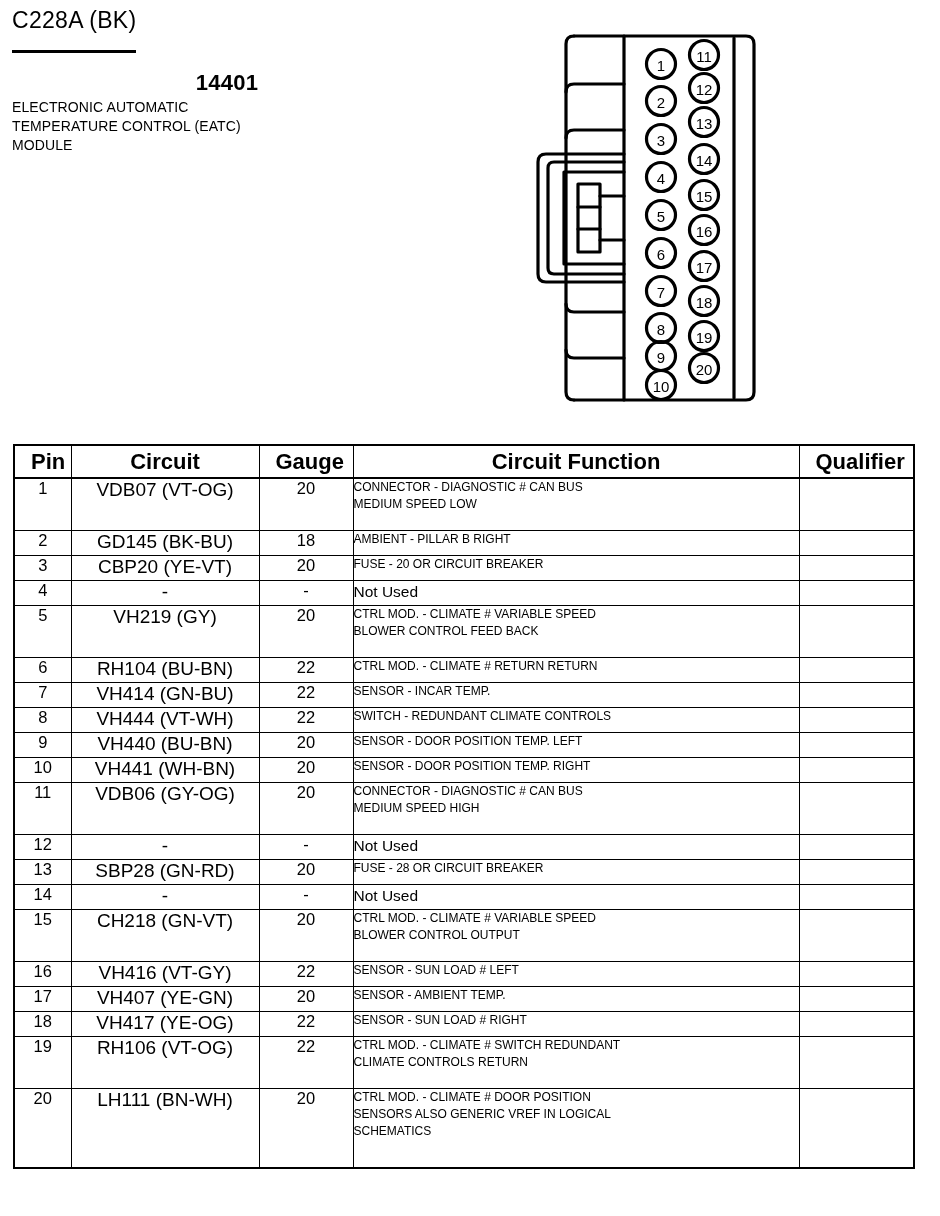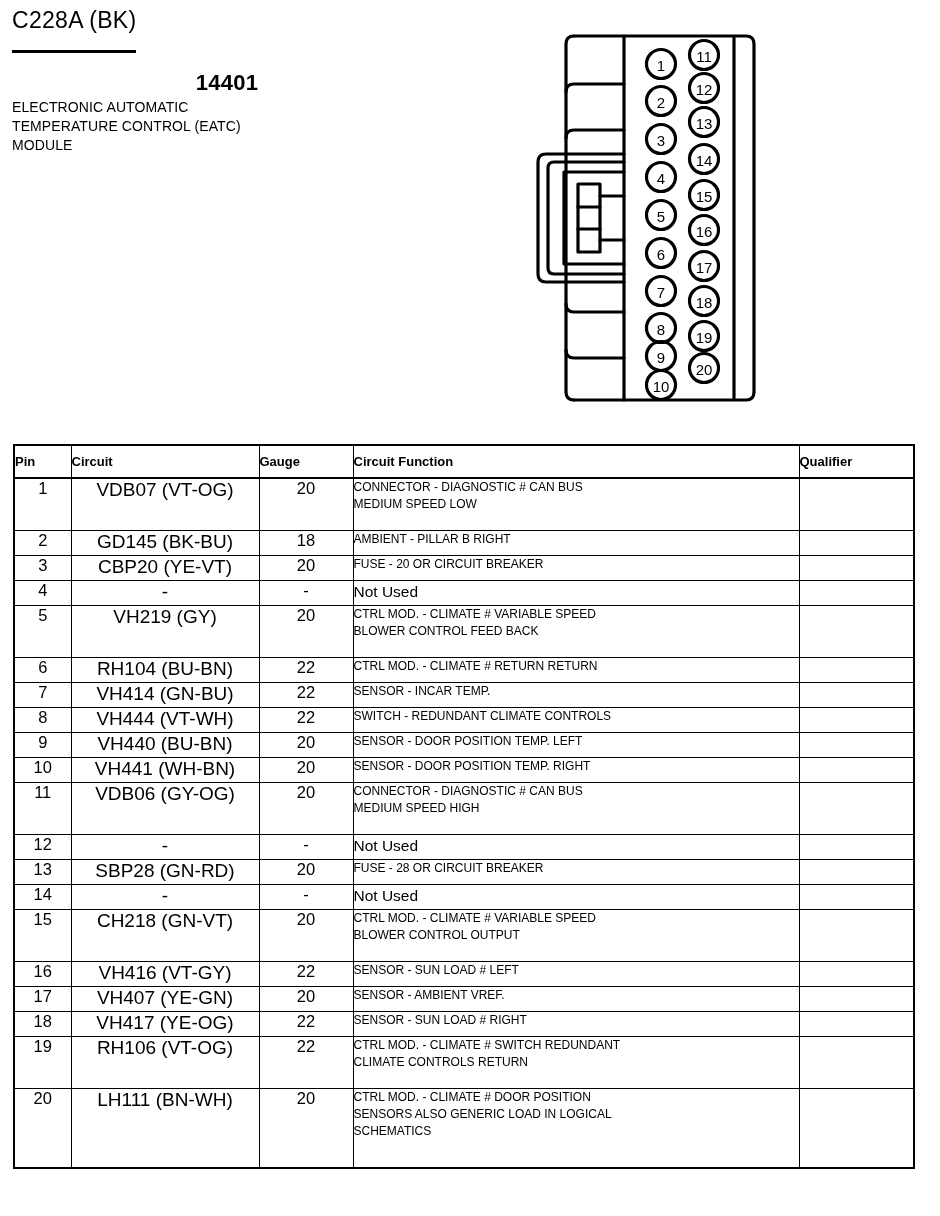--- a/index.html
+++ b/index.html
@@ -78,26 +78,26 @@
   table.pin-table col.c-qual { width: 115px; }
 
   table.pin-table th,
   table.pin-table td {
     border: 1.6px solid #000;
     padding: 0;
     vertical-align: top;
   }
   table.pin-table thead th {
     border-bottom: 2.5px solid #000;
-    font-size: 13px;
+    font-size: 22px;
     font-weight: bold;
-    text-align: left;
+    text-align: center;
     height: 31px;
     line-height: 31px;
-    padding: 0 0;
+    padding: 0 16px;
     white-space: nowrap;
   }
   td.cell-pin, td.cell-gauge {
     text-align: center;
     font-size: 16.5px;
     padding-top: 3px;
     white-space: nowrap;
   }
   td.cell-circuit {
     text-align: center;
@@ -418,21 +418,21 @@
           <td class="cell-function">
             <div class="fn-line">SENSOR - SUN LOAD # LEFT</div>
           </td>
           <td class="cell-qualifier"></td>
         </tr>
         <tr class="r-h1">
           <td class="cell-pin">17</td>
           <td class="cell-circuit">VH407 (YE-GN)</td>
           <td class="cell-gauge">20</td>
           <td class="cell-function">
-            <div class="fn-line">SENSOR - AMBIENT VREF.</div>
+            <div class="fn-line">SENSOR - AMBIENT TEMP.</div>
           </td>
           <td class="cell-qualifier"></td>
         </tr>
         <tr class="r-h1">
           <td class="cell-pin">18</td>
           <td class="cell-circuit">VH417 (YE-OG)</td>
           <td class="cell-gauge">22</td>
           <td class="cell-function">
             <div class="fn-line">SENSOR - SUN LOAD # RIGHT</div>
           </td>
@@ -447,20 +447,20 @@
             <div class="fn-line">CLIMATE CONTROLS RETURN</div>
           </td>
           <td class="cell-qualifier"></td>
         </tr>
         <tr class="r-h3">
           <td class="cell-pin">20</td>
           <td class="cell-circuit">LH111 (BN-WH)</td>
           <td class="cell-gauge">20</td>
           <td class="cell-function">
             <div class="fn-line">CTRL MOD. - CLIMATE # DOOR POSITION</div>
-            <div class="fn-line">SENSORS ALSO GENERIC LOAD IN LOGICAL</div>
+            <div class="fn-line">SENSORS ALSO GENERIC VREF IN LOGICAL</div>
             <div class="fn-line">SCHEMATICS</div>
           </td>
           <td class="cell-qualifier"></td>
         </tr>
       </tbody>
   </table>
 </div>
 
 </body></html>

